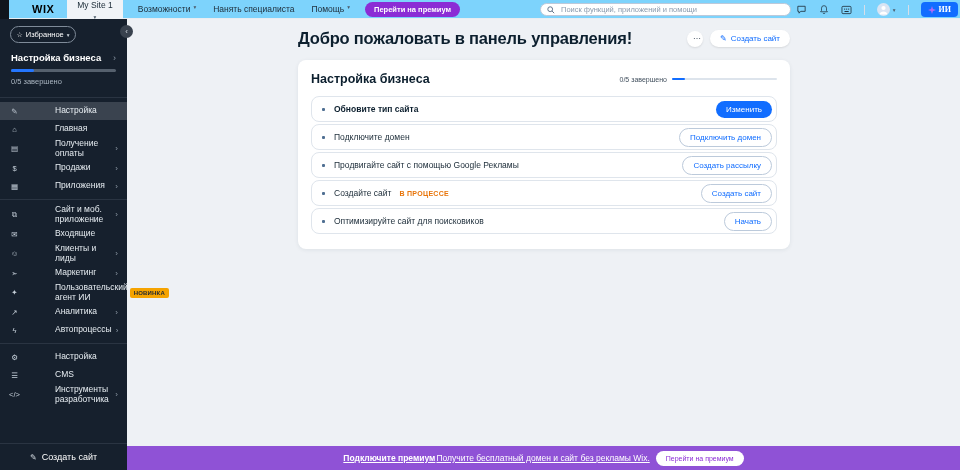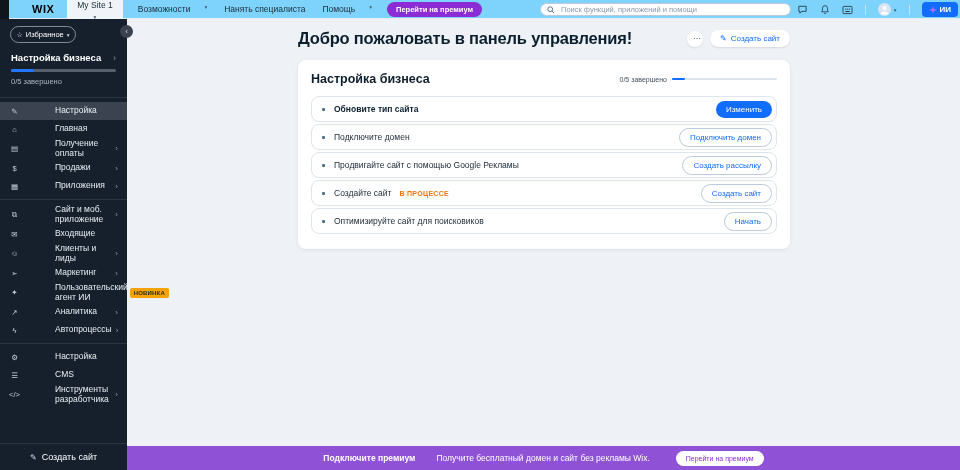--- a/index.html
+++ b/index.html
@@ -13,32 +13,32 @@
   
   .topbar { position:absolute; top:0; left:0; width:960px; height:19px;
     background:#7dd3fc; display:flex; align-items:center; z-index:30;
     border-bottom:1px solid #e9edf2; }
   .edge { width:9px; height:19px; background:#10151c; flex:none; }
   .logo { font-weight:bold; font-size:11px; letter-spacing:.5px; color:#000;
     margin:0 13px 0 23px; }
   .site-tab { height:19px; display:flex; align-items:center; gap:4px;
     padding:0 10px; background:#f0f3f7; border:none; font-size:8.5px; color:#20303c;flex-direction:column; }
   .topnav { display:flex; gap:17px; margin-left:15px; font-size:8.5px; color:#20303c; }
-  .nav-link { display:flex; gap:14px; cursor:pointer; }
+  .nav-link { display:flex; gap:3px; cursor:pointer; }
   .chev-d { font-size:5.5px; color:#4a5a68; }
   .premium-pill { margin-left:15px; background:#8b2cd5; color:#fff; border:none;
     border-radius:9px; font-size:7.5px; padding:3px 9px; font-weight:bold; }
   .search { position:absolute; left:540px; top:3px; width:251px; height:13px;
     border:1px solid #bcc9da; border-radius:8px; display:flex; align-items:center;
     padding:0 6px; background:#fff; gap:4px; }
   .search input { border:none; outline:none; flex:1; font-size:7.5px;
     color:#20303c; background:transparent; min-width:0; }
   ::placeholder { color:#8a9aad; }
   .tb-icons { position:absolute; right:0; top:0; height:19px; display:flex;
-    align-items:center; gap:12px; padding-right:2px; }
+    align-items:center; gap:12px; padding-right:2px;font-family:Liberation Serif, serif; }
   .tb-icon-btn { background:none; border:none; padding:0; display:flex; align-items:center; }
   .tb-sep { width:1px; height:10px; background:#d7dee8; }
   .avatar { width:13px; height:13px; border-radius:50%; background:#d9e4f3;
     display:flex; align-items:center; justify-content:center; overflow:hidden; }
   .acct { display:flex; align-items:center; gap:3px; background:none; border:none; padding:0; }
   .ai-btn { height:15px; background:#116dff; border:none; border-radius:4px;
     color:#fff; font-size:8px; font-weight:bold; display:flex; align-items:center;
     gap:3px; padding:0 7px; }
 
   
@@ -99,21 +99,21 @@
   .t-label { font-size:8.5px; color:#20303c; }
   .t-label.bold { font-weight:bold; color:#0c1f2e; }
   .t-status { font-size:7px; color:#e8750a; font-weight:bold; margin-left:8px; letter-spacing:.3px; }
   .t-btn { font-size:8px; border-radius:11px; padding:4px 10px; margin-left:auto; }
   .t-btn.primary { background:#116dff; color:#fff; border:none; }
   .t-btn.secondary { background:#fff; color:#116dff; border:1px solid #bccadb; }
 
   
   .banner { position:absolute; left:127px; right:0; bottom:0; height:24px;
     background:#8f52d6; display:flex; align-items:center; justify-content:center;
-    gap:21px; color:#fff; z-index:20; }
+    gap:1px; color:#fff; z-index:20;text-decoration:underline; }
   .b-bold { font-size:8.5px; font-weight:bold; }
   .b-text { font-size:8.5px; }
   .b-btn { background:#fff; color:#8b2cd5; border:none; border-radius:10px;
     font-size:7px; padding:4px 10px; margin-left:5px; }
 </style>
 </head>
 <body>
 
 <header class="topbar">
   <div class="edge"></div>

